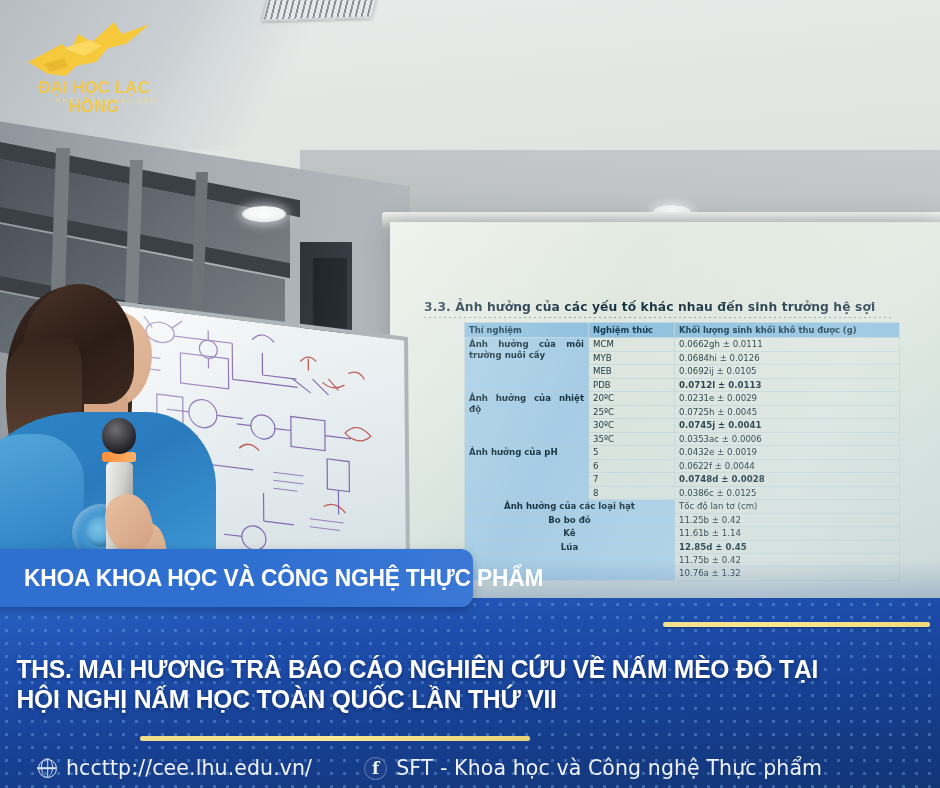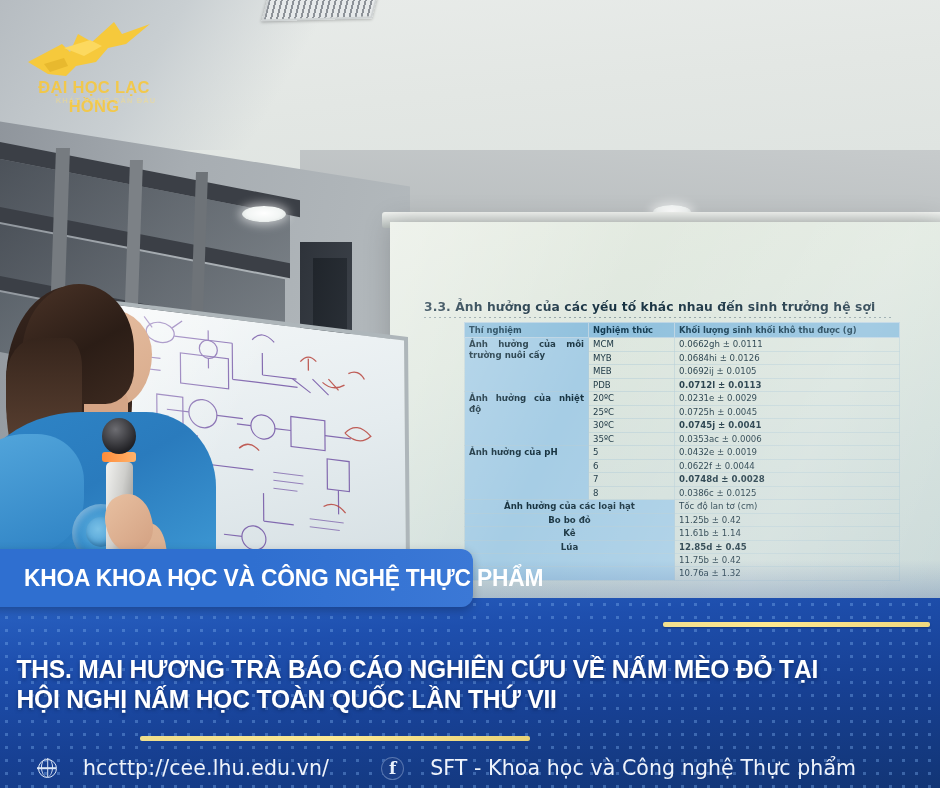--- a/index.html
+++ b/index.html
@@ -327,21 +327,21 @@
 
   
   .footer{
     position:absolute; left:0; top:748px; width:940px; height:40px;
     display:flex; align-items:center;
     color:#eef3fb;
     font-size:20.5px;
     font-family:"DejaVu Sans", sans-serif;
     letter-spacing:.1px;
   }
-  .f-item{ display:flex; align-items:center; gap:26px; }
+  .f-item{ display:flex; align-items:center; gap:9px; }
   .f-web{ margin-left:38px; }
   .f-fb{ margin-left:52px; }
   .globe{
     width:19px; height:19px; border-radius:50%;
     border:1.6px solid #dbe6f6; position:relative; flex:0 0 auto;
   }
   .globe:before{
     content:""; position:absolute; left:50%; top:-1.6px; width:1.6px; height:19px;
     background:#dbe6f6; transform:translateX(-50%);
   }

